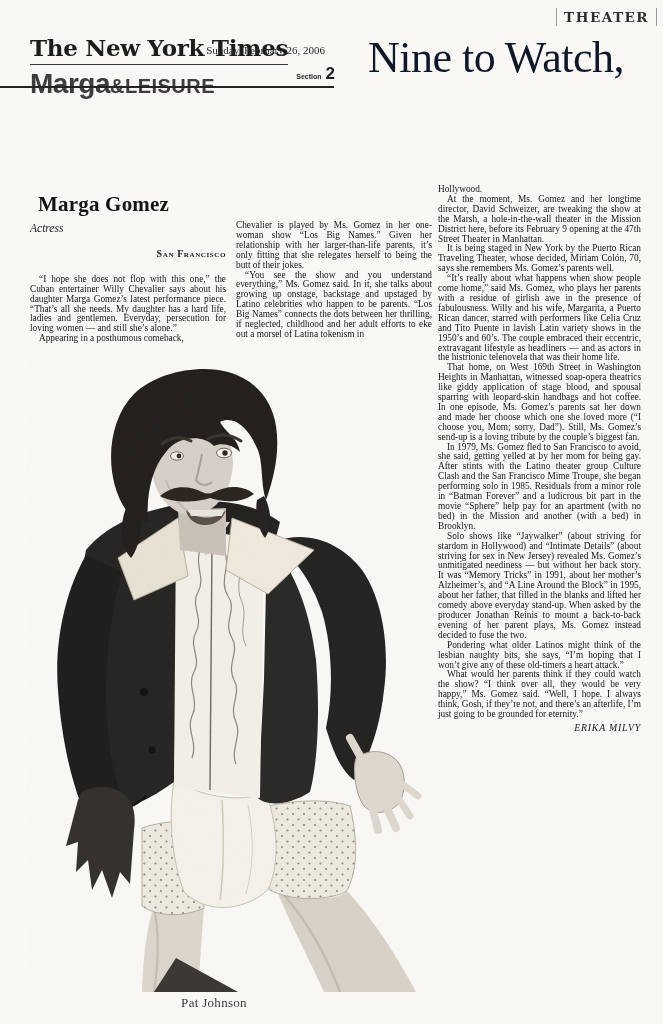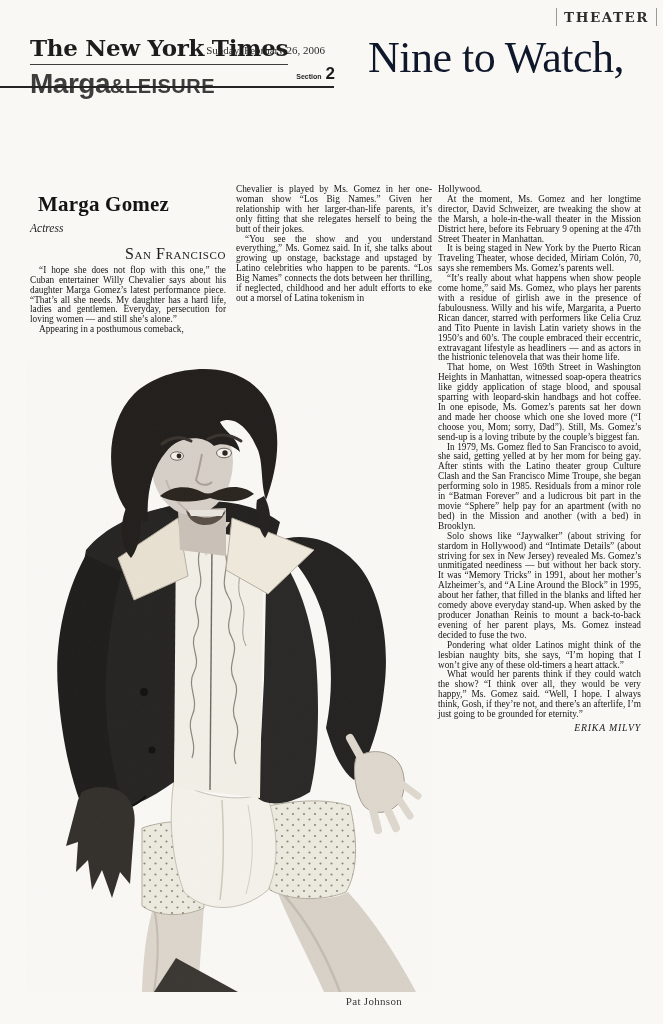--- a/index.html
+++ b/index.html
@@ -43,46 +43,46 @@
   }
   .headline{
     position:absolute;left:336px;top:34px;width:320px;text-align:center;color:#0f172a;
   }
   .headline-l1{font-size:44px;line-height:48px;letter-spacing:-0.5px;}
   .headline-l2{font-size:29px;line-height:32px;margin-top:0;}
 
   
   .col{position:absolute;top:185px;font-size:9.3px;line-height:9.9px;text-align:justify;}
   .col1{left:30px;width:196px;}
-  .col2{left:236px;width:196px;}
+  .col2{left:236px;width:196px;margin-top:36px;}
   .col3{left:438px;width:203px;}
   .col p{margin:0;}
   .col p.indent{text-indent:9px;}
   .subject-name{
     font-size:21px;line-height:23px;font-weight:bold;letter-spacing:0.2px;
     text-align:left;margin:8px;color:#141414;
   }
   .subject-role{
     font-style:italic;font-size:11.5px;margin-top:5px;text-align:left;color:#222;
   }
   .dateline{
-    margin-top:15px;margin-bottom:7px;text-align:right;
-    font-variant:small-caps;letter-spacing:0.6px;font-size:16px;color:#1a1a1a;
+    margin-top:15px;margin-bottom:16px;text-align:right;
+    font-variant:small-caps;letter-spacing:0.6px;font-size:10px;color:#1a1a1a;font-weight:bold;
   }
   .byline{
     margin-top:3px;text-align:right;font-style:italic;
     letter-spacing:0.8px;font-size:9.8px;color:#1a1a1a;
   }
 
   
   .photo{position:absolute;left:26px;top:360px;width:406px;height:632px;}
   .photo svg{display:block;}
   .photo-credit{
-    position:absolute;left:26px;top:995px;width:376px;text-align:right;
-    font-size:11px;color:#3a3a3a;letter-spacing:0.3px;
+    position:absolute;left:26px;top:995px;width:376px;text-align:center;
+    font-size:13px;color:#3a3a3a;letter-spacing:0.3px;
   }
 </style>
 </head>
 <body>
 
 <div class="page">
 
   <div class="theater-tag">THEATER</div>
 
   <div class="masthead">

